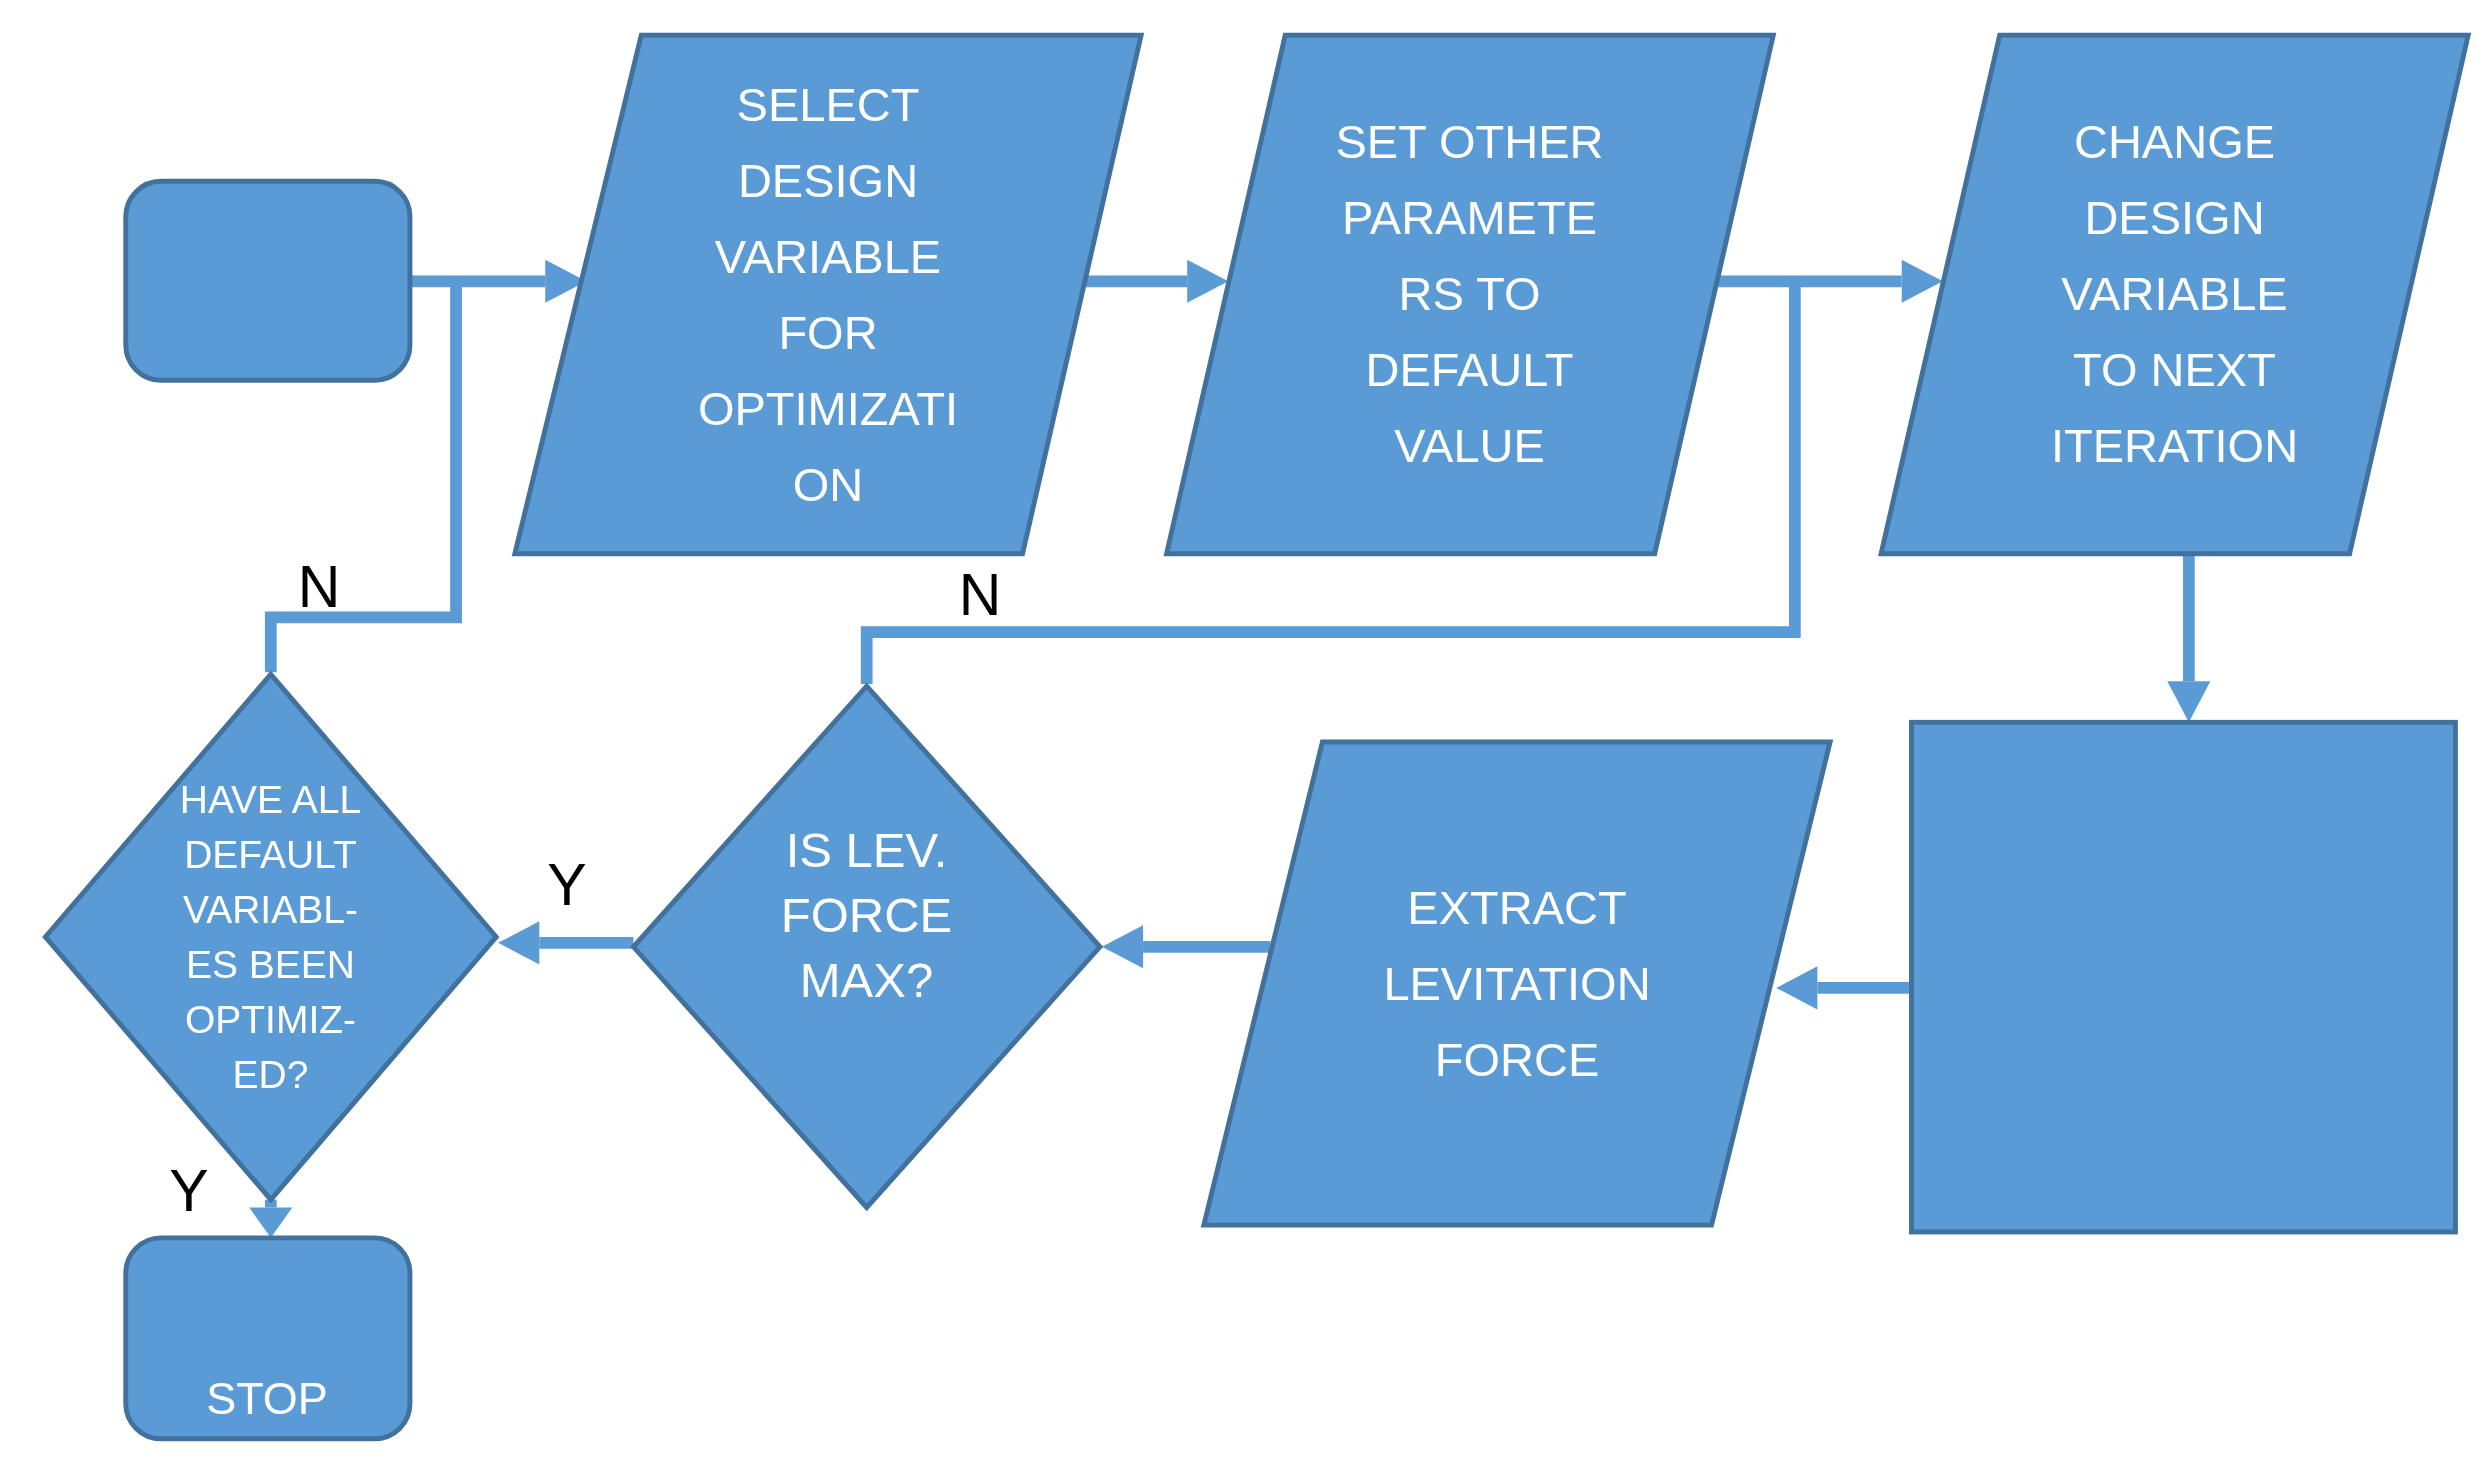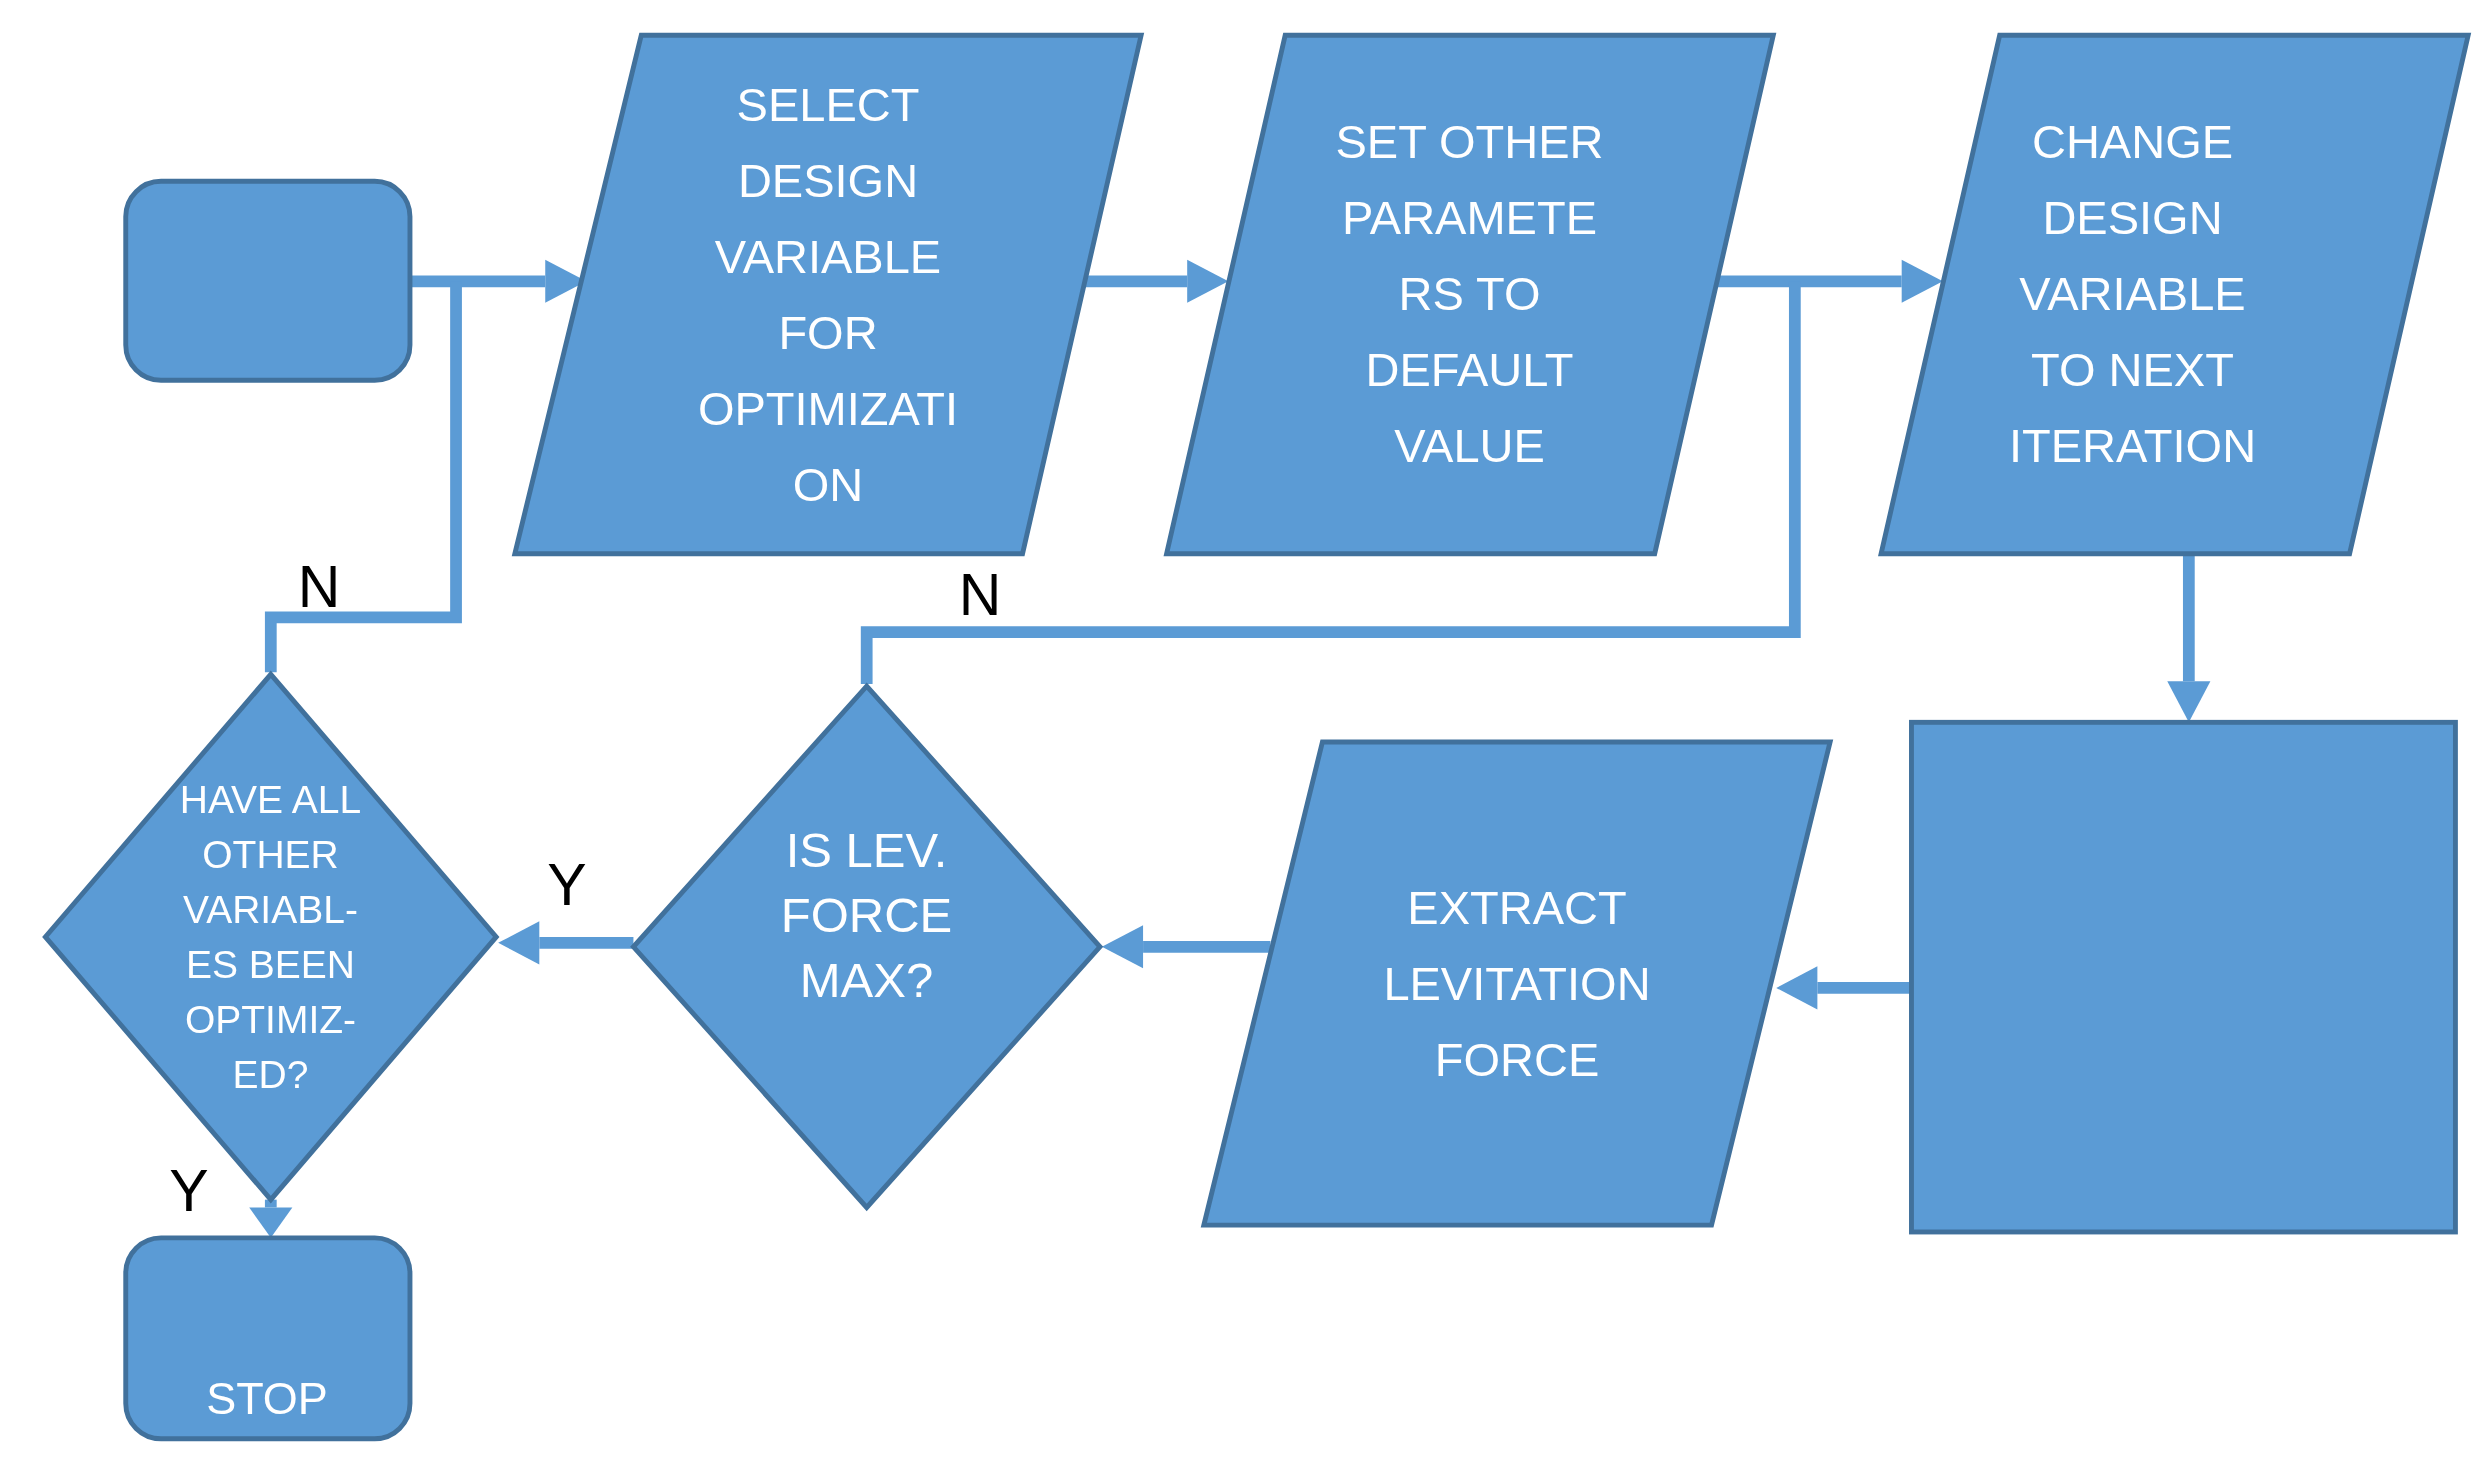--- a/index.html
+++ b/index.html
@@ -121,37 +121,37 @@
 FOR
 OPTIMIZATI
 ON</div>
 
   <div class="node-label fs-para" style="left:1166px; top:35px; width:607px; height:518px;text-align:center;">SET OTHER
 PARAMETE
 RS TO
 DEFAULT
 VALUE</div>
 
-  <div class="node-label fs-para" style="left:1839px; top:35px; width:587px; height:518px;">CHANGE
+  <div class="node-label fs-para" style="left:1881px; top:35px; width:587px; height:518px;">CHANGE
 DESIGN
 VARIABLE
 TO NEXT
 ITERATION</div>
 
 
   <div class="node-label fs-para" style="left:1204px; top:742px; width:626px; height:483px;">EXTRACT
 LEVITATION
 FORCE</div>
 
   <div class="node-label fs-islev" style="left:633px; top:655px; width:467px; height:521px;">IS LEV.
 FORCE
 MAX?</div>
 
   <div class="node-label fs-haveall" style="left:45px; top:674px; width:451px; height:525px;">HAVE ALL
-OTHER
+DEFAULT
 VARIABL-
 ES BEEN
 OPTIMIZ-
 ED?</div>
 
   <div class="node-label fs-stop" style="left:125px; top:1298px; width:284px; height:201px;">STOP</div>
 
   <div class="edge-label" style="left:260px; top:551px; width:118px; height:73px;">N</div>
 
   <div class="edge-label" style="left:921px; top:559px; width:118px; height:73px;">N</div>

